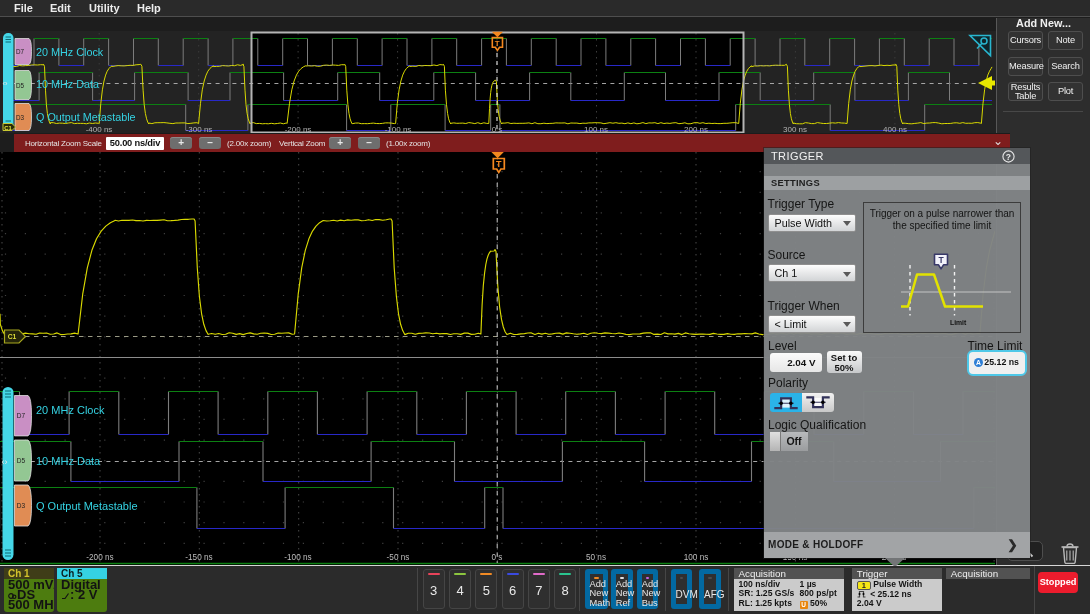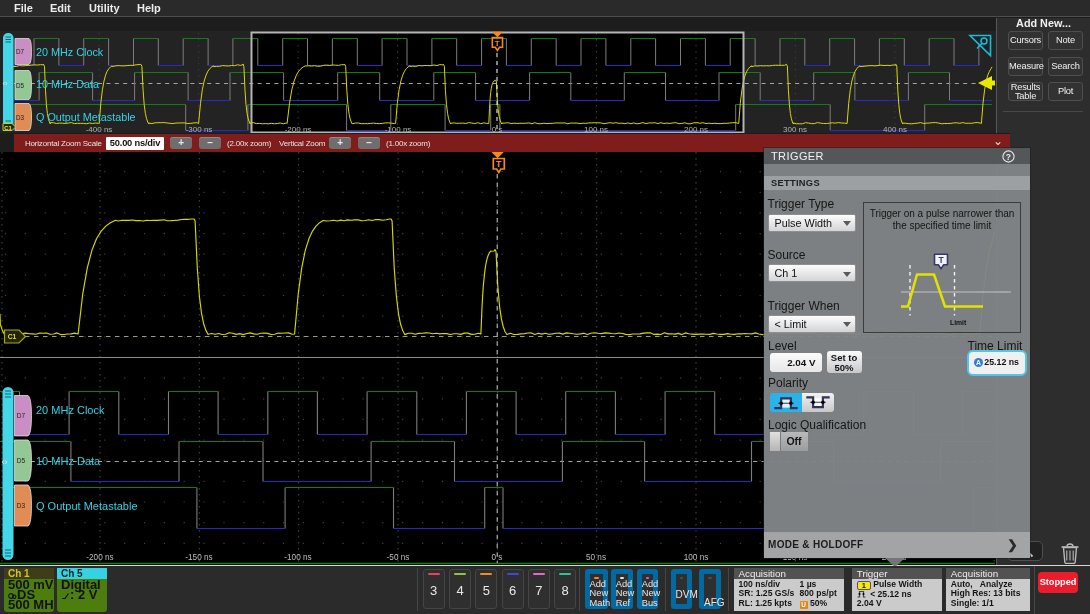--- a/index.html
+++ b/index.html
@@ -312,35 +312,34 @@
         <div class="dash" style="background:#c462e8"></div>
         <div style="margin-top:6px">Add<br>New<br>Bus</div>
       </div>
   <div class="vsep" style="left:664.5px"></div>
   <div class="abtn" style="left:670.5px;width:21.5px;font-size:10px">
         <div class="dash" style="background:#4c4c4c"></div>
         <div style="margin-top:16px">DVM</div>
       </div>
   <div class="abtn" style="left:699px;width:21.5px;font-size:10px">
         <div class="dash" style="background:#4c4c4c"></div>
-        <div style="margin-top:24px">AFG</div>
+        <div style="margin-top:16px">AFG</div>
       </div>
   <div class="vsep" style="left:728px"></div>
   <div class="sect" style="left:733.5px;width:110px">
     <div class="hd">Acquisition</div>
     <div class="bd">100 ns/div<span style="position:absolute;left:66px">1 µs</span><br>SR: 1.25 GS/s<span style="position:absolute;left:66px">800 ps/pt</span><br>RL: 1.25 kpts<span style="position:absolute;left:66px"><span style="display:inline-block;width:8px;height:8px;background:#e8860f;color:#fff;font-size:6.5px;text-align:center;line-height:8px;border-radius:1px;vertical-align:-1px">U</span> 50%</span></div>
   </div>
   <div class="sect" style="left:851.8px;width:90.5px">
     <div class="hd">Trigger</div>
     <div class="bd"><span style="display:inline-block;width:14px;height:9px;background:#f5e616;border:1px solid #555;border-radius:2px;color:#222;font-size:7.5px;line-height:8px;text-align:center;vertical-align:-1px">1</span> Pulse Width<br><svg width="11" height="8" viewBox="0 0 11 8" style="vertical-align:-1px">
             <path d="M0.5 7 h2 v-5.5 h4 v5.5 h2" fill="none" stroke="#444" stroke-width="1.2"></path>
             <circle cx="2.5" cy="4" r="1"></circle>
             <circle cx="6.5" cy="4" r="1"></circle>
           </svg> &lt; 25.12 ns<br>2.04 V</div>
   </div>
   <div class="sect" style="left:945.8px;width:84.5px">
     <div class="hd">Acquisition</div>
-    <div class="bd">Auto,<span style="position:absolute;left:34px">Analyze</span><br>High Res: 13 bits<br>Single: 1/1</div>
   </div>
   <div class="vsep" style="left:1034px;top:0;height:48px"></div>
   <div id="stopped">Stopped</div>
 </div>
 </div>
 
 </body></html>

